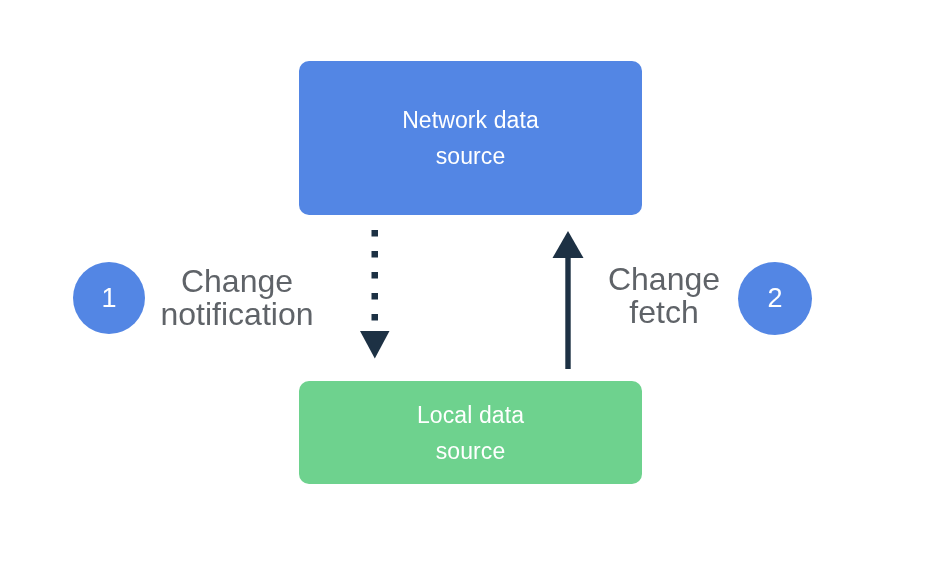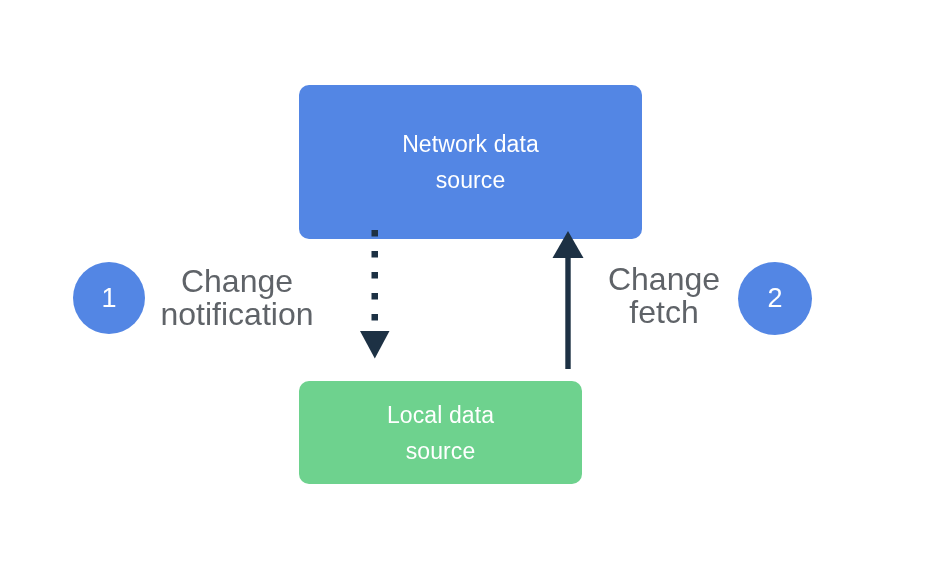--- a/index.html
+++ b/index.html
@@ -35,26 +35,25 @@
     letter-spacing: 0.1px;
     box-sizing: border-box;
     padding: 0 18px;
   }
   #network-box {
     left: 299px;
     top: 61px;
     width: 343px;
     height: 154px;
     background: #5386e4;
-    margin-top: 24px;
   }
   #local-box {
     left: 299px;
     top: 381px;
-    width: 283px;
+    width: 343px;
     height: 103px;
     background: #6ed28e;
   }
   .node-label {
     display: block;
     white-space: pre-line;
   }
 
   
   .step-circle {

